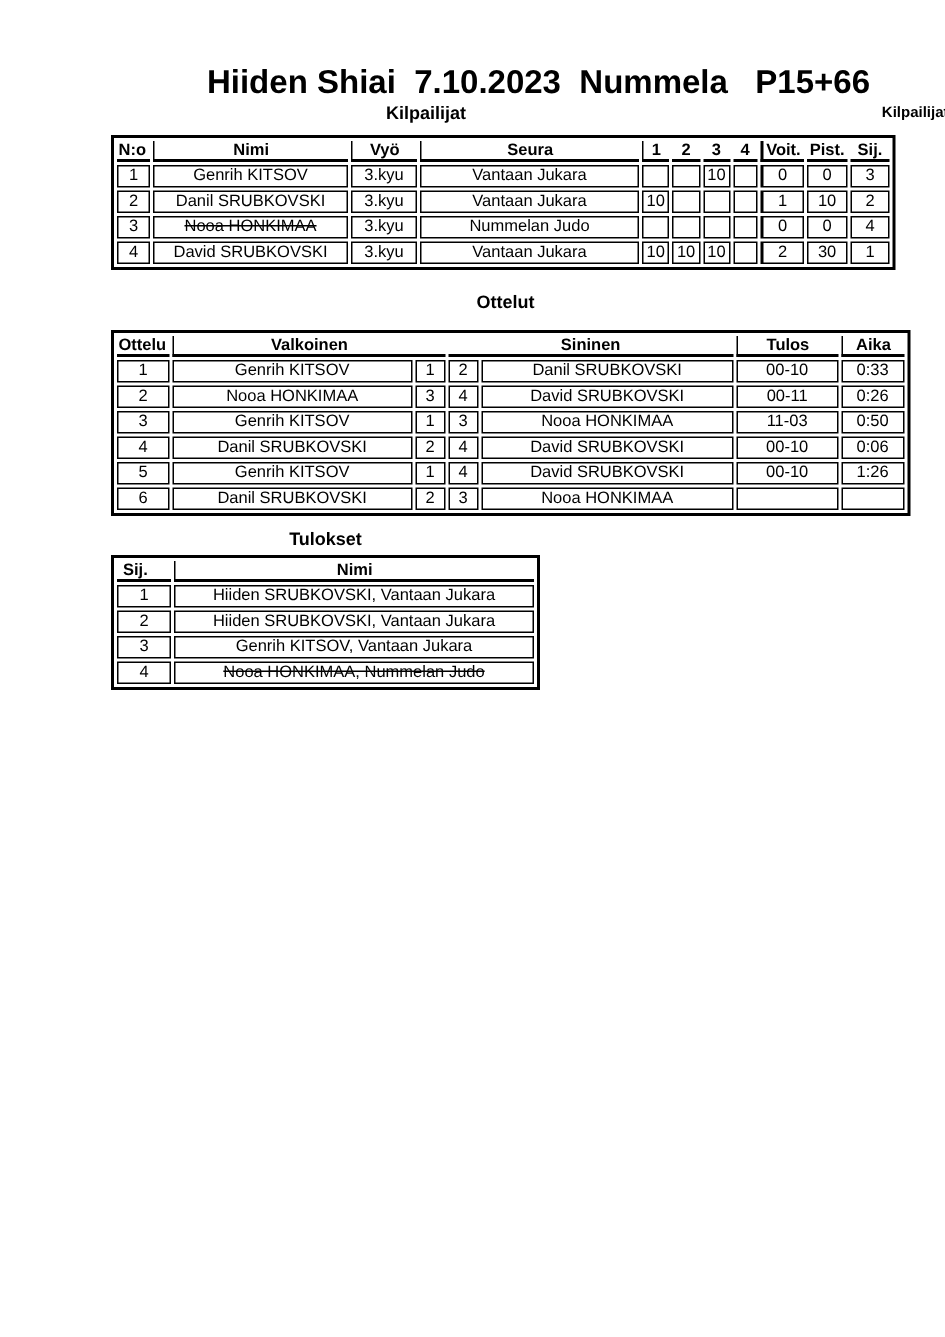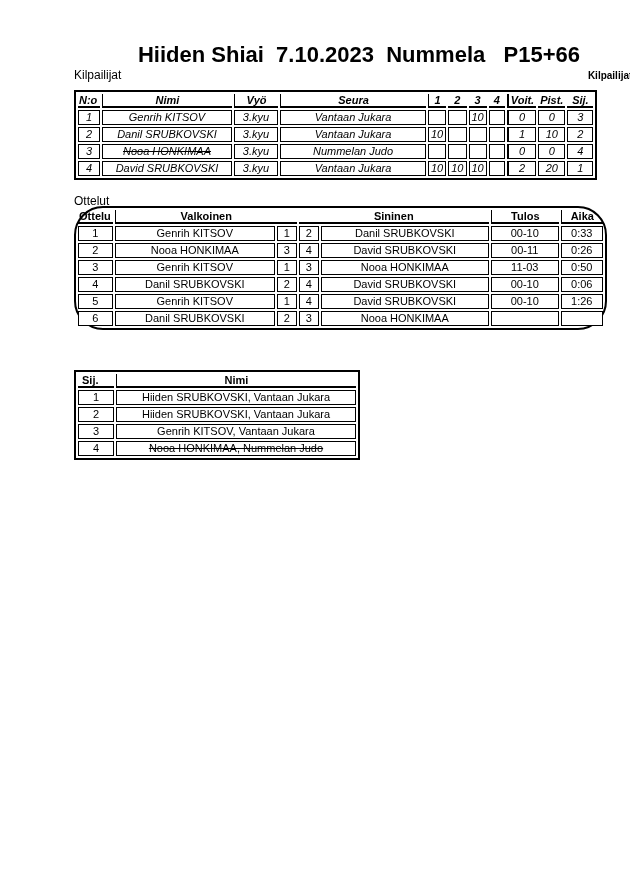--- a/index.html
+++ b/index.html
@@ -4,32 +4,32 @@
 <style>
   html,body { margin:0; padding:0; background:#fff; }
   .page {
     position:relative; width:630px; height:891px; background:#ffffff;
     font-family:"Liberation Sans", sans-serif; color:#000; overflow:hidden;margin-left:44px;
   }
   .main-title {
     position:absolute; top:42px; left:0; width:630px; text-align:center;
     font-size:22px; font-weight:bold; white-space:pre;
   }
-  .sec-title { position:absolute; font-size:12px; font-weight:normal; text-align:left; }
+  .sec-title { position:absolute; font-size:12px; font-weight:bold; text-align:center; }
   #competitors-title { top:68px; left:30px; width:420px; }
   #matches-title    { top:194px; left:30px; width:526px; }
   #results-title    { top:352px; left:30px; width:286px; }
   .count-label { position:absolute; top:70px; right:30px; font-size:10px;font-weight:bold; }
 
   table.rpt {
     position:absolute; border-collapse:separate; border-spacing:2px;
     border:2px solid #000; table-layout:fixed; background:#fff;
   }
-  #competitors-table { top:90px;  left:30px;font-style:italic; }
-  #matches-table     { top:206px; left:30px;border-radius:29px; }
+  #competitors-table { top:90px;  left:30px; }
+  #matches-table     { top:220px; left:30px; }
   #results-table     { top:370px; left:30px; }
 
   .rpt th {
     font-size:11px; font-weight:bold; height:12px; line-height:12px;
     padding:0 2px; border:0; border-bottom:2px solid #000;
     vertical-align:middle; overflow:hidden; white-space:nowrap;
   }
   .rpt td {
     font-size:11px; height:13px; line-height:13px; padding:0 2px;
     border:1px solid #000; vertical-align:middle; overflow:hidden; white-space:nowrap;
@@ -121,21 +121,21 @@
     <tr>
       <td class="c">4</td>
       <td class="l">David SRUBKOVSKI</td>
       <td class="c">3.kyu</td>
       <td class="l">Vantaan Jukara</td>
       <td class="c">10</td>
       <td class="c">10</td>
       <td class="c">10</td>
       <td class="c"></td>
       <td class="c thickL">2</td>
-      <td class="c">20</td>
+      <td class="c">30</td>
       <td class="c">1</td>
     </tr>
   </tbody>
     </table>
 
   <div class="sec-title" id="matches-title">Ottelut</div>
 
   <table class="rpt" id="matches-table">
     <colgroup>
       <col style="width:28px">
@@ -204,20 +204,21 @@
       <td class="l">Danil SRUBKOVSKI</td>
       <td class="c">2</td>
       <td class="c">3</td>
       <td class="l">Nooa HONKIMAA</td>
       <td class="c"></td>
       <td class="c"></td>
     </tr>
   </tbody>
     </table>
 
+  <div class="sec-title" id="results-title">Tulokset</div>
 
   <table class="rpt" id="results-table">
     <colgroup>
       <col style="width:36px">
         <col style="width:240px">
     </colgroup>
     <tbody>
         <tr>
       <th class="hl" style="padding-left:4px">Sij.</th>
       <th class="bl">Nimi</th>

